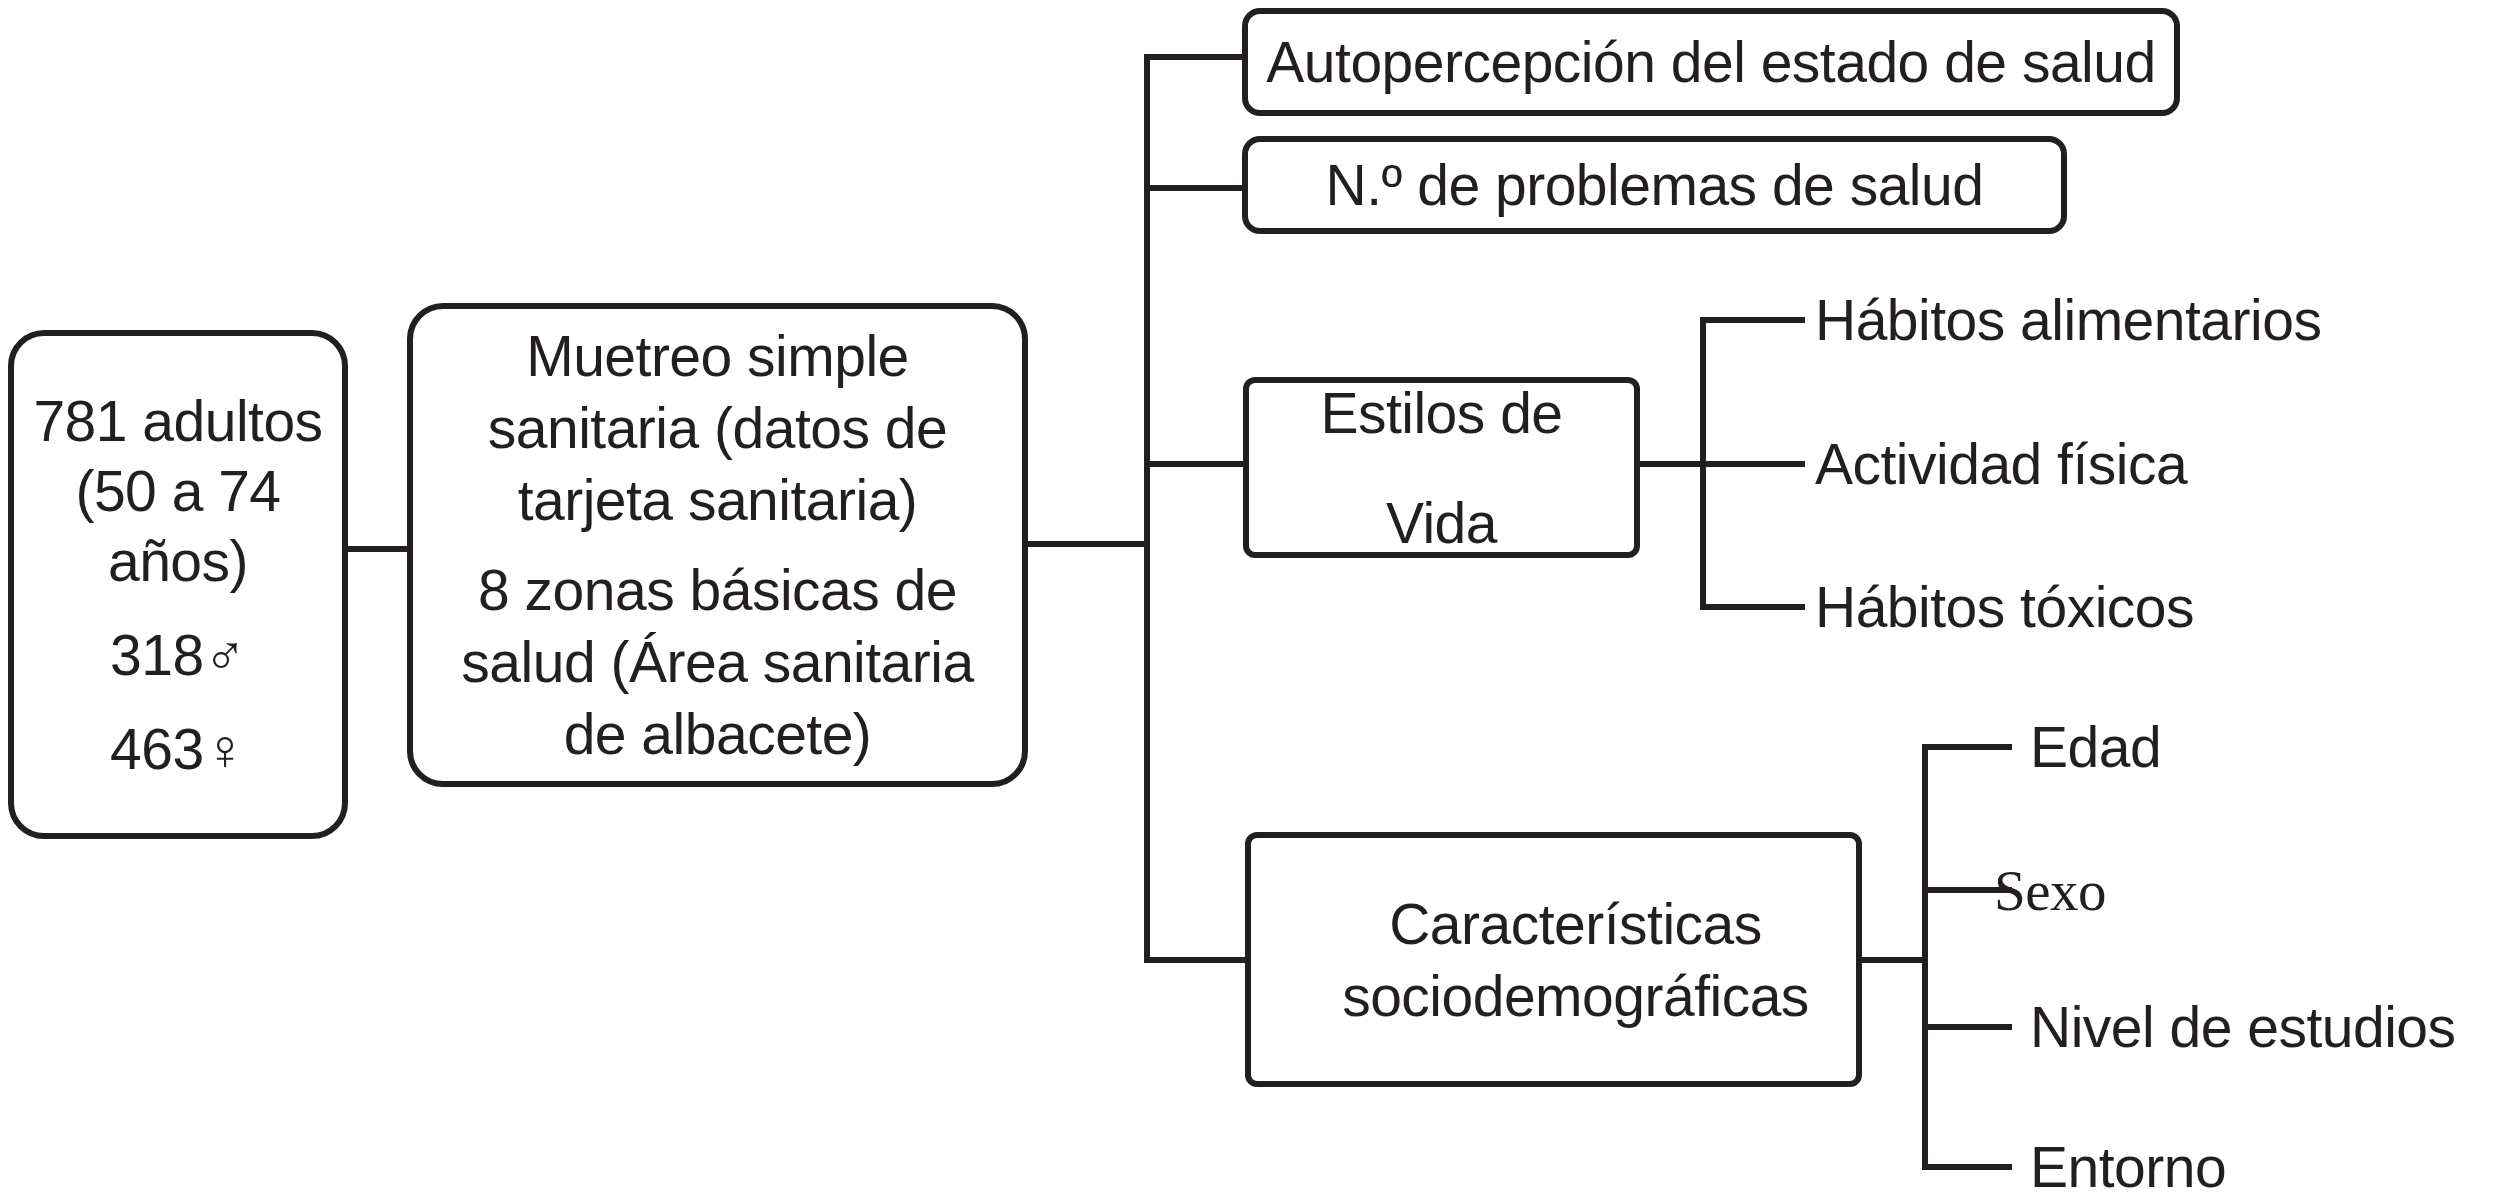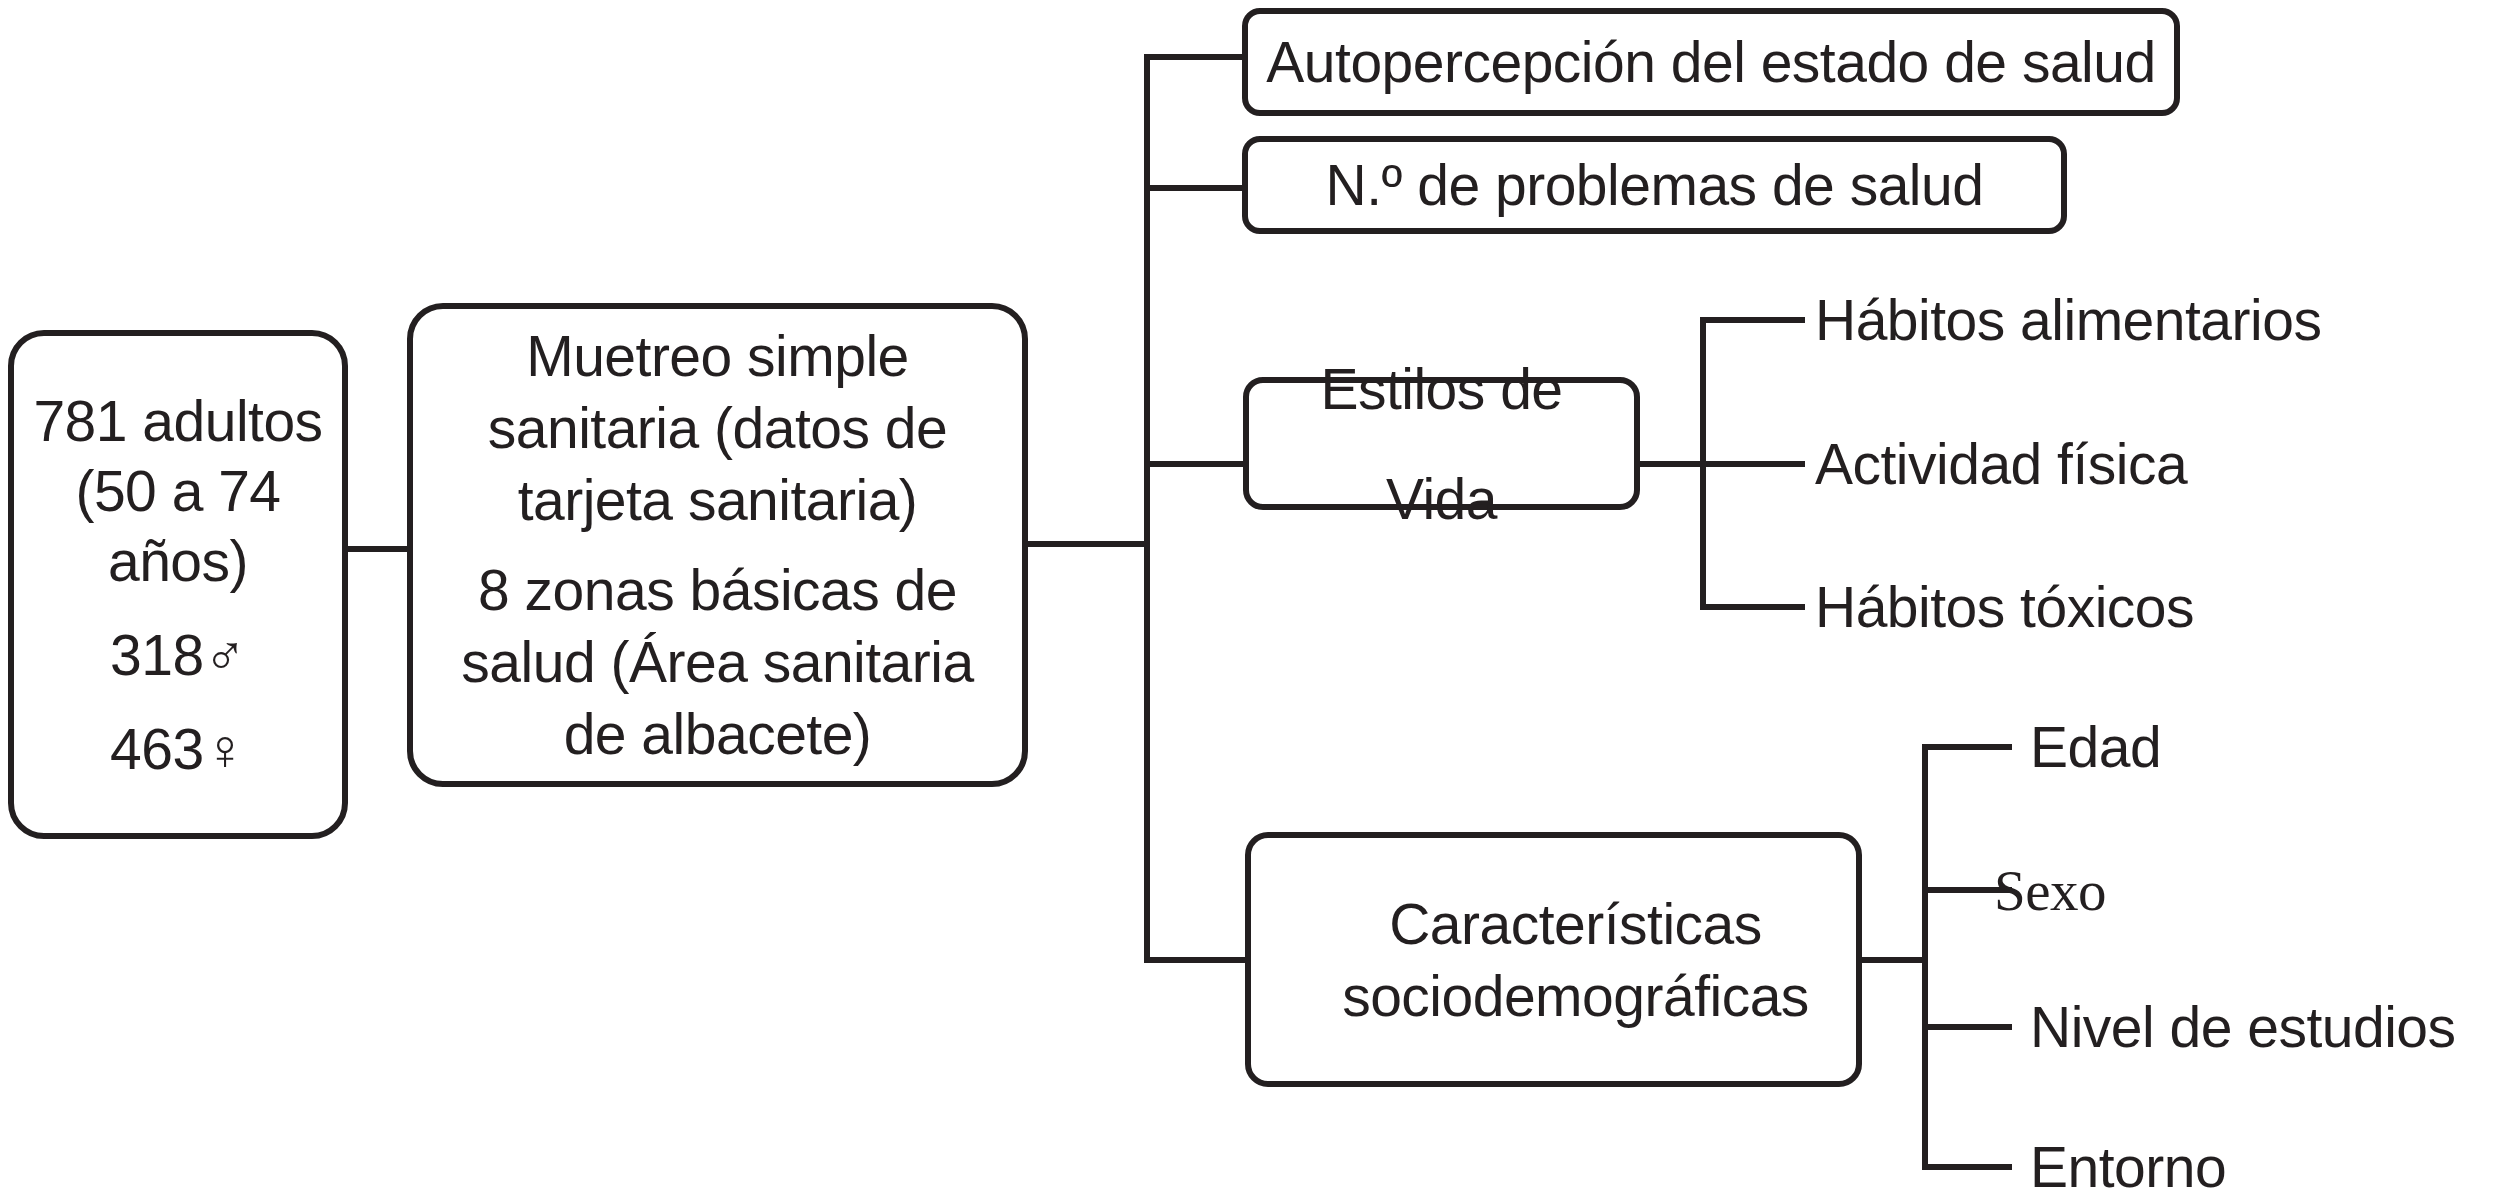--- a/index.html
+++ b/index.html
@@ -33,22 +33,22 @@
     font-size: 57px;
     white-space: nowrap;
     transform: translateY(-50%);
     letter-spacing: -0.5px;
   }
   
   .box-sample  { left: 8px;    top: 330px; width: 340px;  height: 509px; border-radius: 36px; line-height: 70px; }
   .box-method  { left: 407px;  top: 303px; width: 621px;  height: 484px; border-radius: 36px; }
   .box-auto    { left: 1242px; top: 8px;   width: 938px; height: 108px; border-radius: 18px; align-items: center; }
   .box-nprob   { left: 1242px; top: 136px; width: 825px;  height: 98px; border-radius: 18px; }
-  .box-estilos { left: 1243px; top: 377px; width: 397px;  height: 133px; border-radius: 20px; line-height: 74px; gap: 36px; }
-  .box-caract  { left: 1245px; top: 832px; width: 617px;  height: 255px; border-radius: 23px; padding-left: 44px; }
+  .box-estilos { left: 1243px; top: 377px; width: 397px;  height: 181px; border-radius: 12px; line-height: 74px; gap: 36px; }
+  .box-caract  { left: 1245px; top: 832px; width: 617px;  height: 255px; border-radius: 12px; padding-left: 44px; }
   .gender-line { margin-top: 24px; }
   .para2 { margin-top: 18px; }
 </style>
 </head>
 <body>
 
 <div class="canvas">
 
   <div class="h-line" style="left:346px; top:546px; width:62px;"></div>
   <div class="h-line" style="left:1028px; top:541px; width:119px;"></div>

